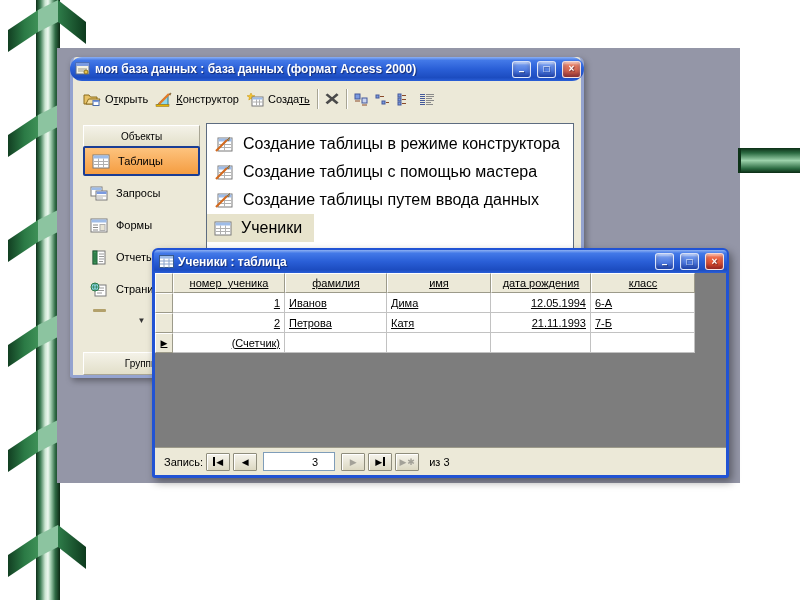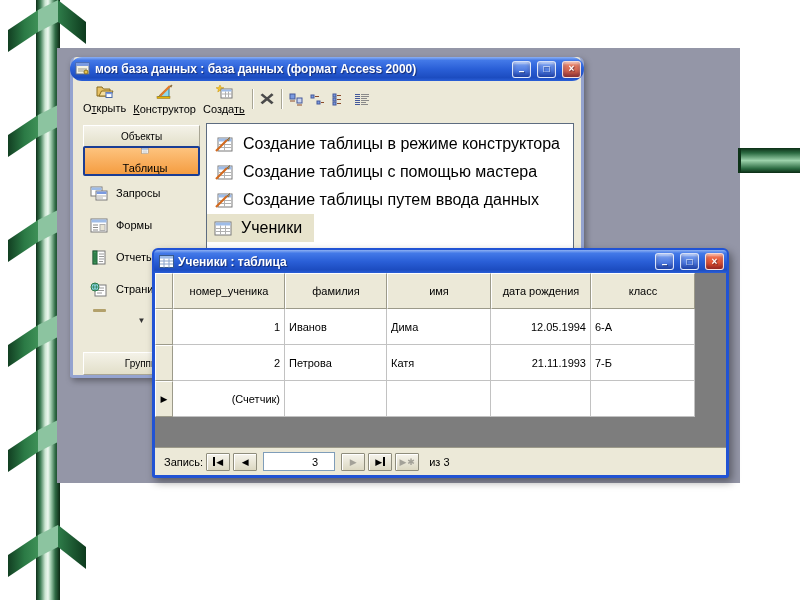--- a/index.html
+++ b/index.html
@@ -33,54 +33,54 @@
   .btn-red  { background:linear-gradient(180deg,#e98a72,#c64934); }
   .btn-red-bright { background:linear-gradient(180deg,#f2795a,#da3816); }
   .min-glyph { position:relative; top:3px; }
 
   
   .db-window { left:70px; top:57px; width:514px; height:321px; z-index:3;
     border:3px solid #94a3cf; border-top:none; box-shadow:2px 3px 6px rgba(0,0,0,.35); }
   .db-window .titlebar { margin:0 -3px; width:514px;border-radius:12px; }
   .db-toolbar { position:absolute; left:2px; right:2px; top:26px; height:32px;
     display:flex; align-items:center; padding:0 8px; gap:7px; font-size:11px; }
-  .tb-btn { display:flex; align-items:center; gap:4px; cursor:default;flex-direction:column; }
+  .tb-btn { display:flex; align-items:center; gap:4px; cursor:default; }
   .tb-btn u { text-decoration:underline; }
   .tb-sep { width:1px; height:20px; background:#a8a594; box-shadow:1px 0 0 #fff; }
   .x-glyph { font-size:17px; font-weight:bold; color:#4a4a4a; transform:scaleX(1.2); }
   .view-ico { display:flex; align-items:center; }
 
   .objects-header, .groups-header {
     position:absolute; left:10px; width:117px; height:23px; font-size:10px;
     background:linear-gradient(180deg,#f4f2e8,#e2dfc9); border:1px solid #fff;
     border-right-color:#a8a594; border-bottom-color:#a8a594;
     display:flex; align-items:center; justify-content:center; }
   .objects-header { top:68px; }
   .groups-header  { top:295px; }
   .sidebar { position:absolute; left:10px; top:88px; width:117px; }
   .side-item { height:32px; display:flex; align-items:center; gap:8px; padding-left:7px;
     font-size:11px; cursor:default; }
   .side-item.selected { height:30px; margin:1px 0;
-    background:linear-gradient(180deg,#fdc37e,#f59d41); border:2px solid #1a3d94; border-radius:2px;flex-direction:column; }
+    background:linear-gradient(180deg,#fdc37e,#f59d41); border:2px solid #1a3d94; border-radius:2px; }
   .dash-ico { width:13px; height:3px; background:#b3a16b; border-radius:1px; margin:4px 0 0 10px; }
   .scroll-arrow { width:117px; text-align:center; font-size:8px; color:#333; padding-top:4px; cursor:default;}
 
   .listbox { position:absolute; left:133px; top:66px; right:7px; bottom:7px;
     background:#fff; border:1px solid #5d6c80; padding-top:6px; }
   .list-item { height:28px; display:flex; align-items:center; gap:9px;
     padding-left:7px; font-size:16px; width:max-content; padding-right:12px; cursor:default; }
   .list-item.selected { background:#e7e3cc; }
 
   
   .tbl-window { left:152px; top:248px; width:577px; height:230px; z-index:4;
     border:3px solid #2153d4; box-shadow:3px 4px 8px rgba(0,0,0,.4); }
   .tbl-window .titlebar { margin:-1px -1px 0 -1px; height:23px; }
   .datasheet { position:absolute; left:0; right:0; top:22px; bottom:28px;
     background:#7d7d7d; overflow:hidden; }
-  .ds-row { display:flex; height:36px; }
+  .ds-row { display:flex; height:20px;text-decoration:underline; }
   .hcell { background:#ece9d8; border-top:1px solid #fff; border-left:1px solid #fff;
     border-right:1px solid #9c9a8a; border-bottom:1px solid #9c9a8a;
     display:flex; align-items:center; justify-content:center; font-size:11px; cursor:default; }
   .selcell { background:#ece9d8; border-top:1px solid #fff; border-left:1px solid #fff;
     border-right:1px solid #9c9a8a; border-bottom:1px solid #9c9a8a;
     display:flex; align-items:center; justify-content:center; font-size:9px; cursor:default; }
   .dcell { background:#fff; border-right:1px solid #c2c2c2; border-bottom:1px solid #c2c2c2;
     font-size:11px; display:flex; align-items:center; padding:0 4px; cursor:text; }
   .w-sel{width:18px;} .w-c0{width:112px;} .w-c1{width:102px;} .w-c2{width:104px;}
   .w-c3{width:100px;} .w-c4{width:104px;}

